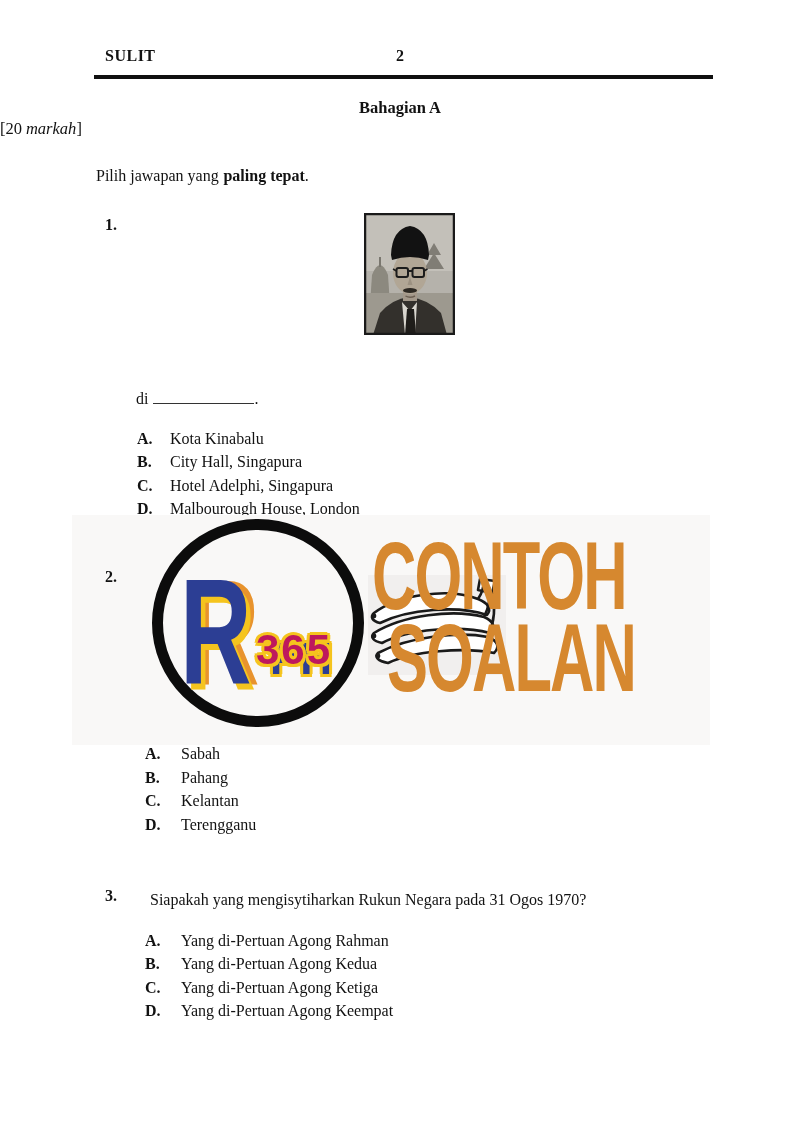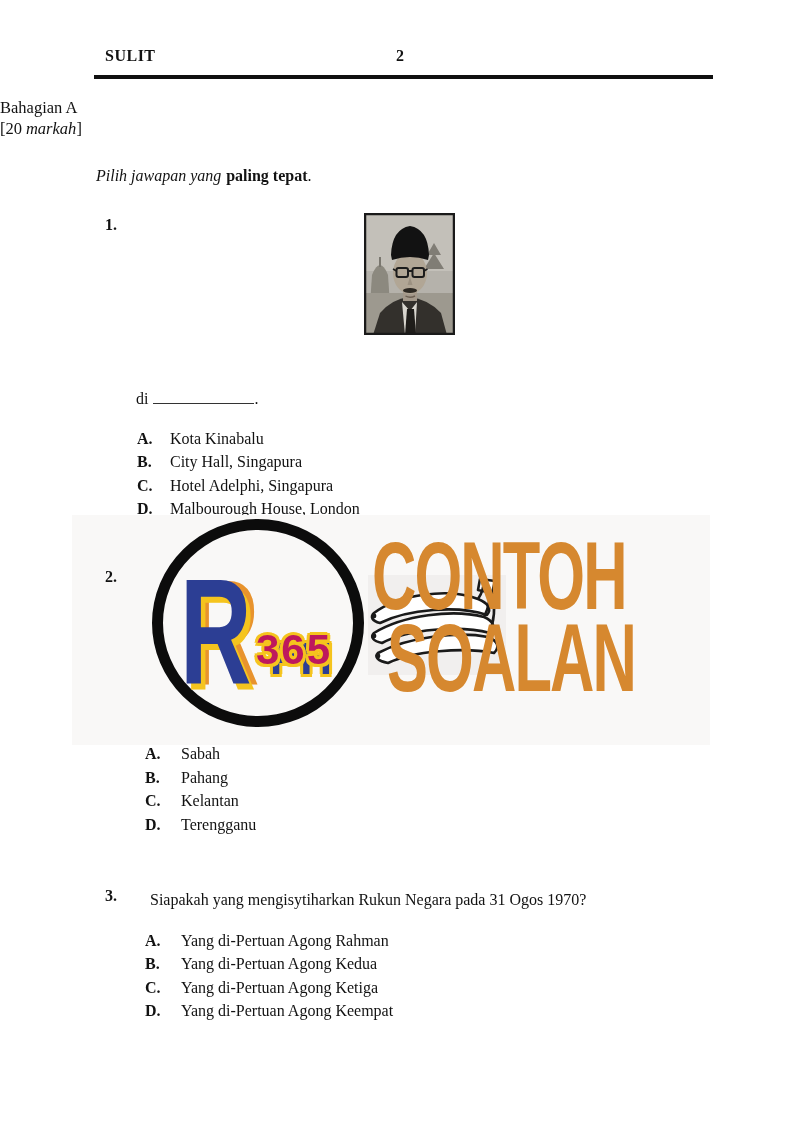--- a/index.html
+++ b/index.html
@@ -6,25 +6,25 @@
   .page{
     position:relative;width:800px;height:1131px;background:#ffffff;
     font-family:"Liberation Serif",serif;color:#121212;overflow:hidden;
     margin:0 auto;
   }
   .abs{position:absolute;}
   
   .sulit{left:105px;top:47px;font-weight:bold;font-size:16px;letter-spacing:.5px;}
   .pagenum{left:0;top:47px;width:800px;text-align:center;font-weight:bold;font-size:16px;}
   .head-rule{left:94px;top:75px;width:619px;height:4px;background:#101010;}
-  .section-title{left:0;top:98px;width:800px;text-align:left;font-weight:normal;font-size:16.5px;}
+  .section-title{left:0;top:98px;width:800px;text-align:center;font-weight:bold;font-size:16.5px;}
   .section-marks{left:0;top:119px;width:800px;text-align:left;font-size:16.5px;}
   .section-marks .it{font-style:italic;margin-left:.24em;}
   .instruction{left:96px;top:167px;font-size:16px;}
-  .instruction .lead{font-style:italic;margin-top:28px;}
+  .instruction .lead{margin-top:28px;}
   .instruction .emph{font-weight:bold;margin-left:.3em;}
   
   .qnum{font-weight:bold;font-size:16px;}
   .q1num{left:105px;top:216px;}
   .q2num{left:105px;top:568px;z-index:2;}
   .q3num{left:105px;top:887px;}
   .qtext{font-size:16px;line-height:26px;}
   .q1text{left:136px;top:360px;width:580px;}
   .q2text{left:143px;top:695px;z-index:2;}
   .q3text{left:150px;top:887px;}

